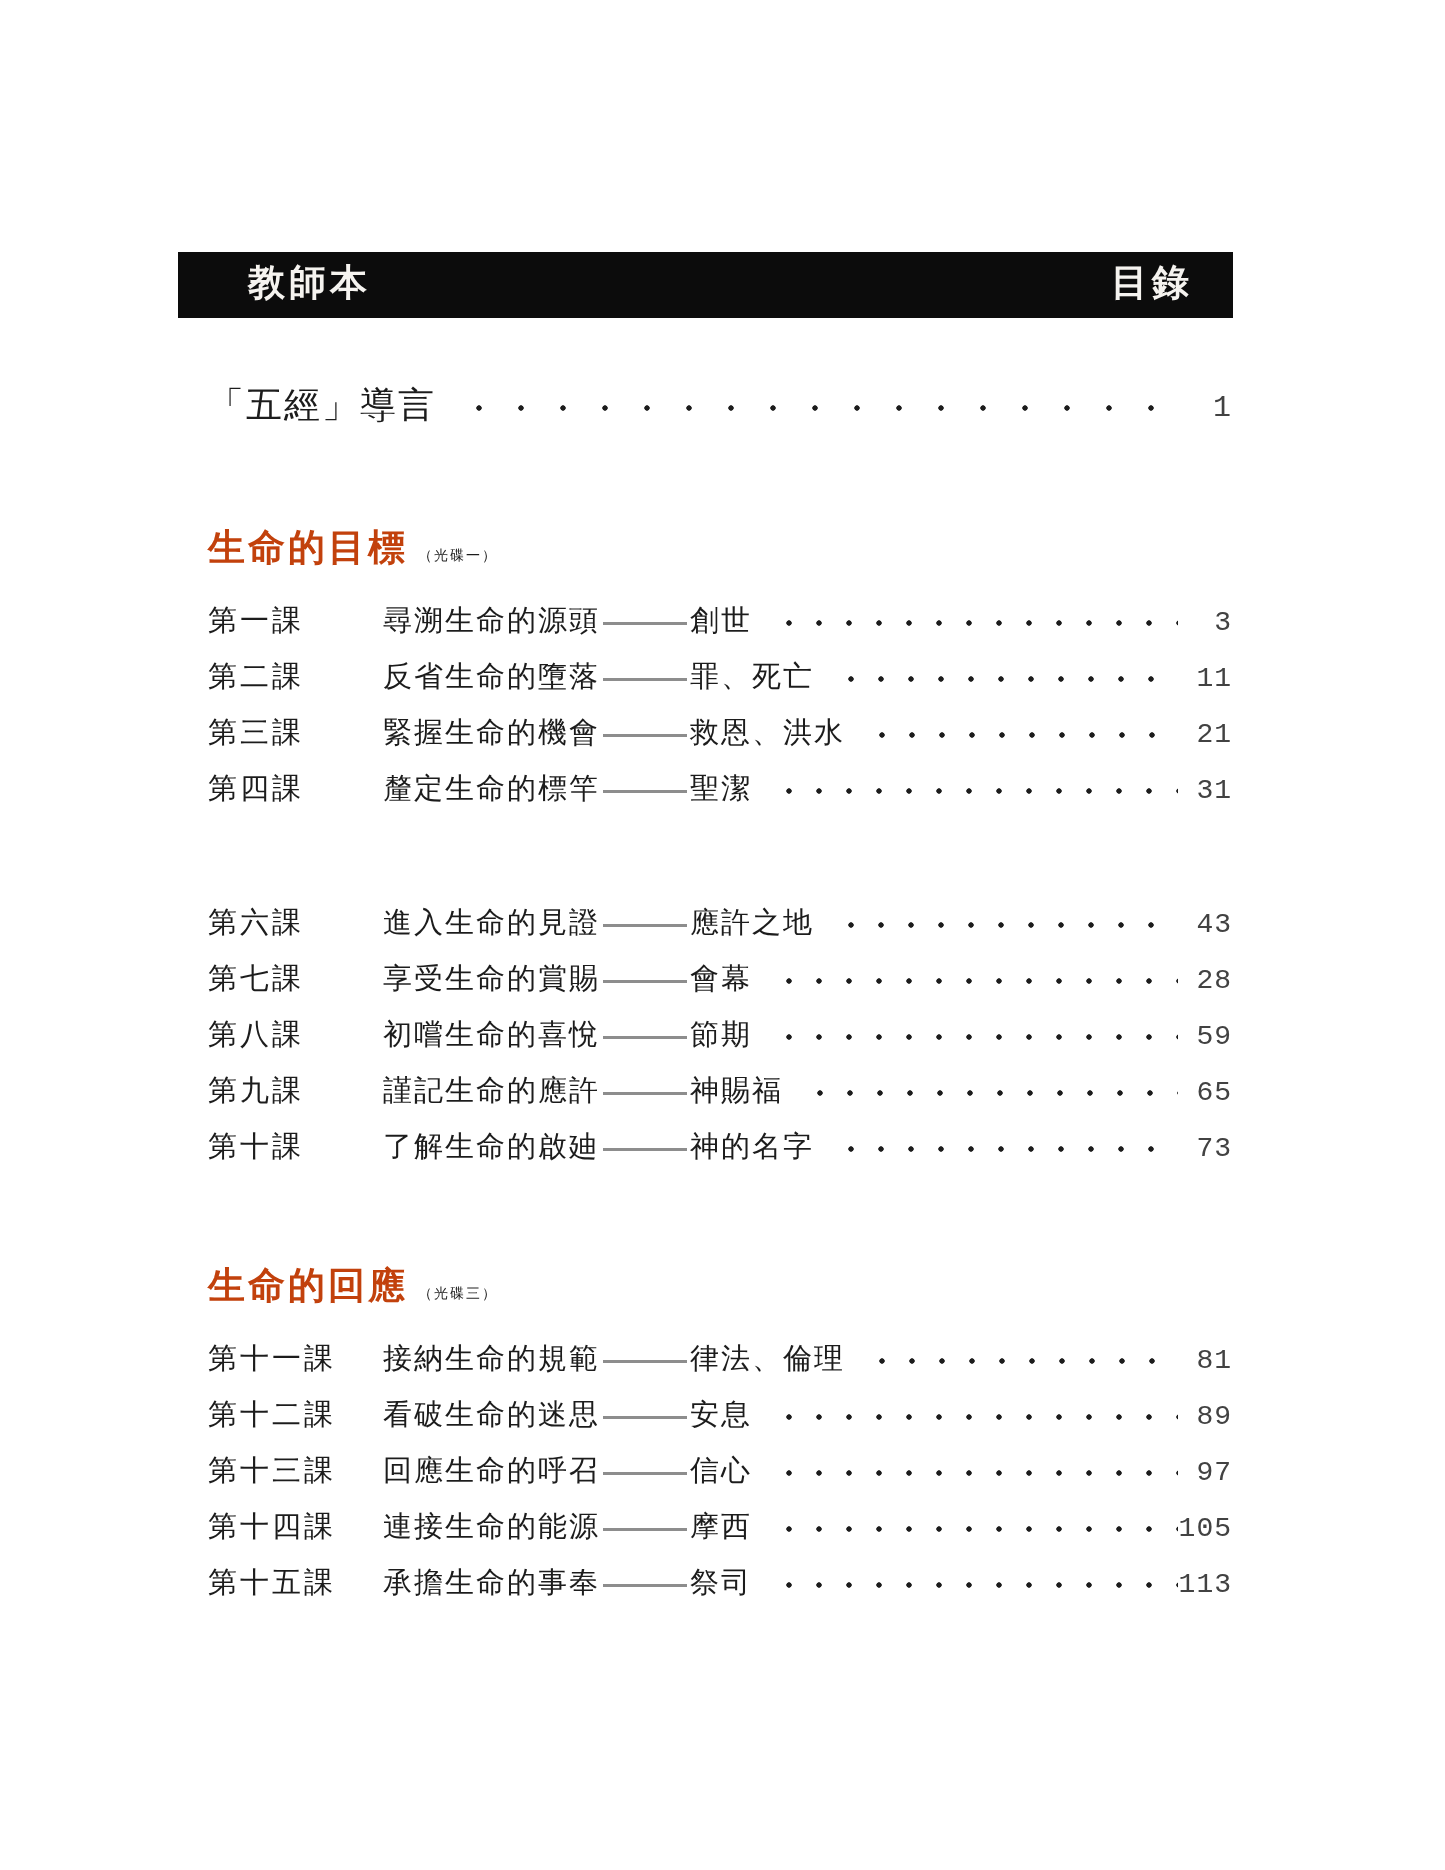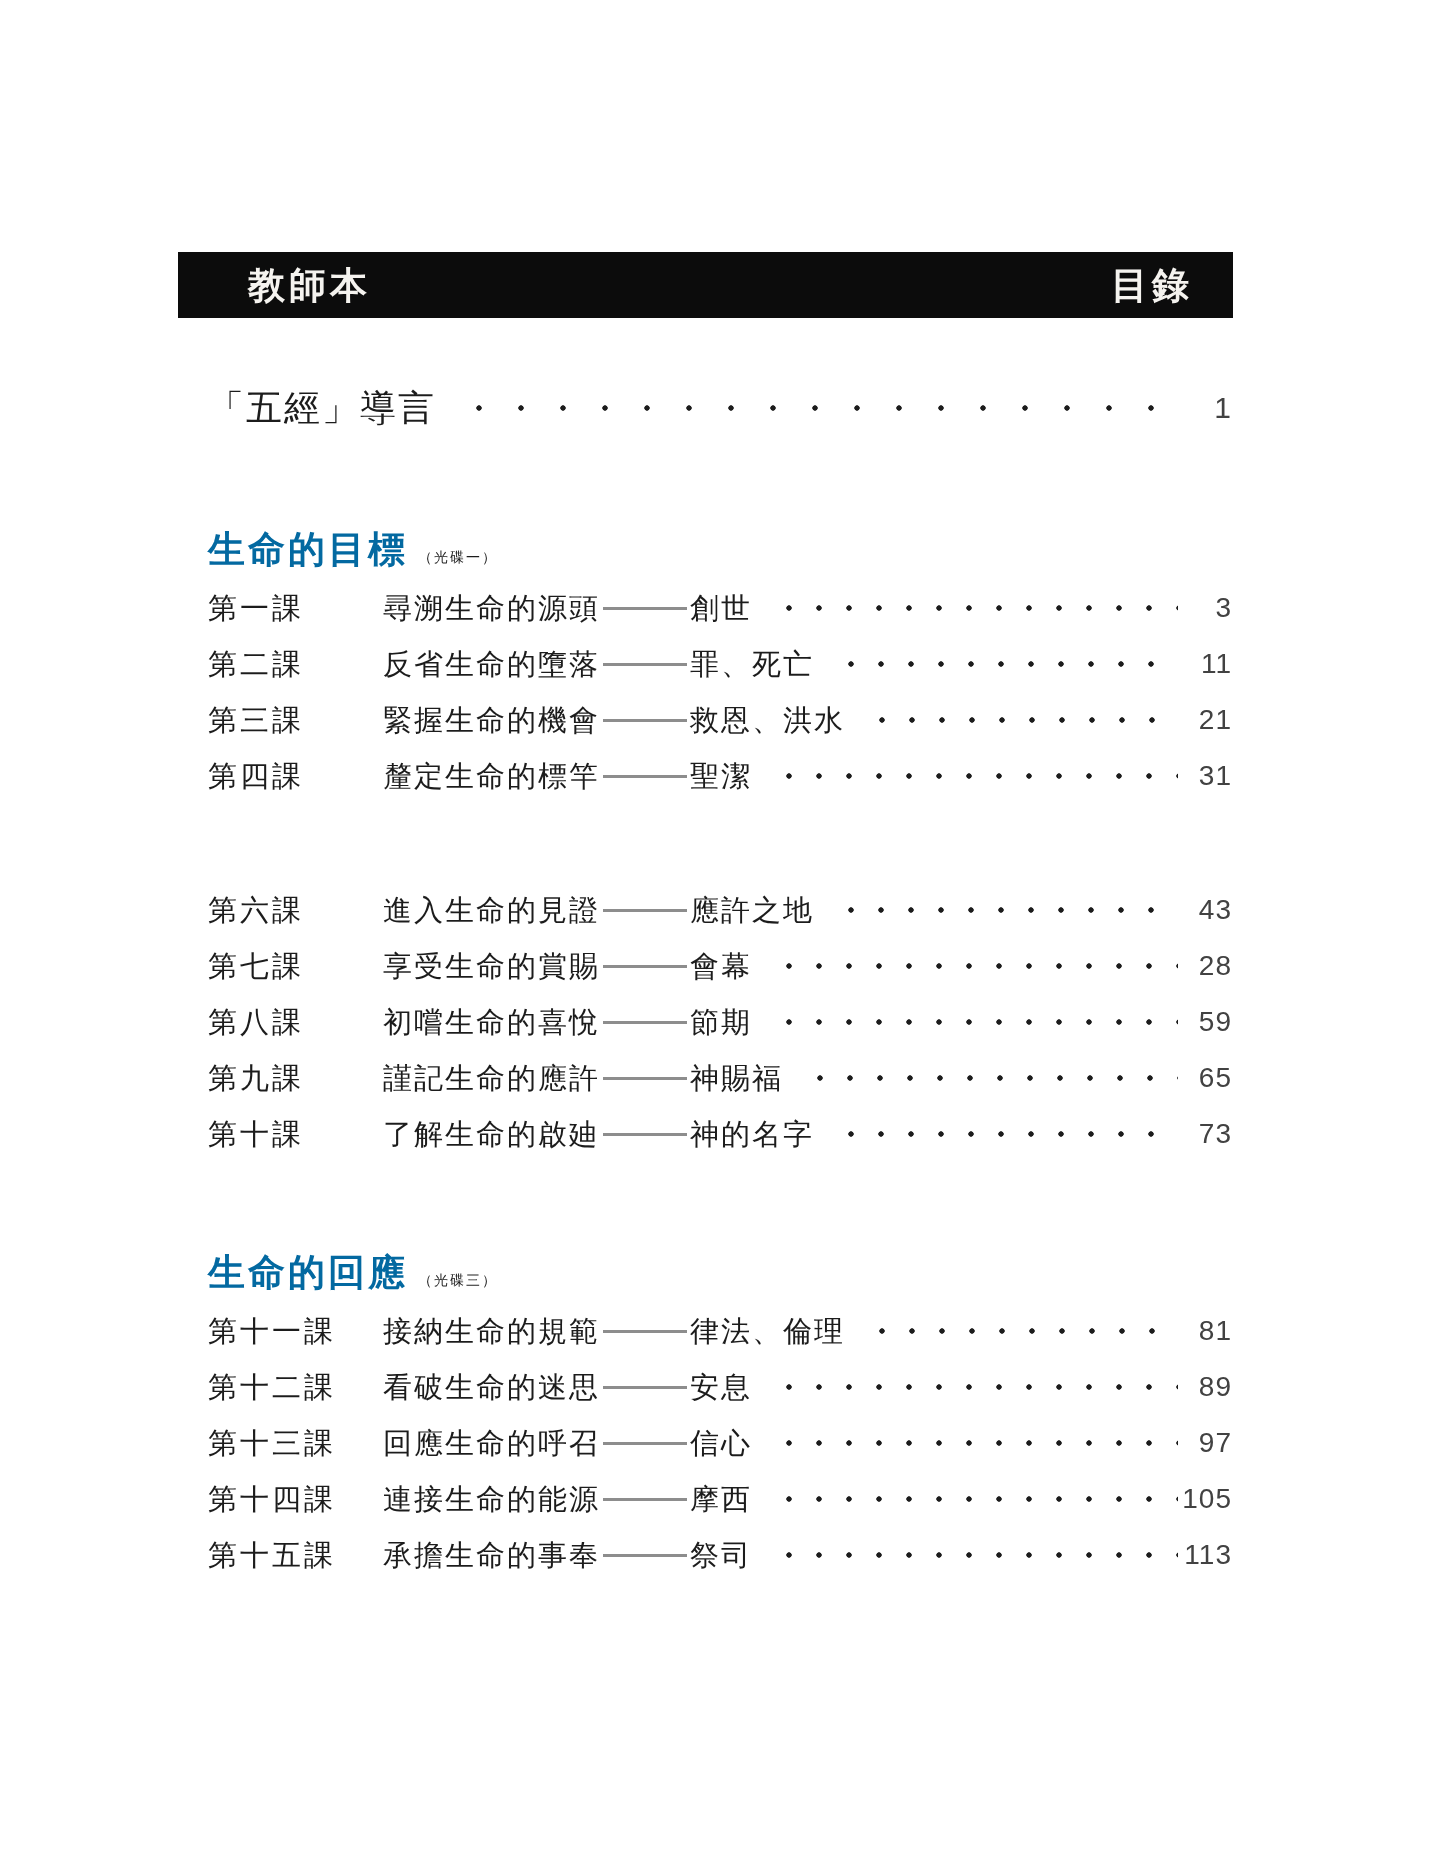--- a/index.html
+++ b/index.html
@@ -1,17 +1,17 @@
 <!DOCTYPE html>
 <html><head>
 <meta charset="utf-8">
 <style>
   html,body{margin:0;padding:0;background:#ffffff;}
   body{font-family:"Liberation Sans","DejaVu Sans",sans-serif;color:#1c1c1c;}
-  .page{position:relative;width:1445px;height:1782px;background:#ffffff;overflow:hidden;}
+  .page{position:relative;width:1445px;height:1782px;background:#ffffff;overflow:hidden;font-family:Liberation Mono, monospace;}
 
   
   .header-bar{
     margin-left:178px;margin-top:252px;width:1055px;height:66px;
     background:#0c0c0c;box-sizing:border-box;
     display:flex;align-items:center;justify-content:space-between;
     padding:0 40px 0 70px;
   }
   .header-bar .bar-title{
     color:#f5f3ef;font-size:37px;font-weight:700;letter-spacing:4px;line-height:1;
@@ -23,24 +23,24 @@
   
   .toc-intro{
     margin-top:68px;display:flex;align-items:center;
     font-size:36px;font-weight:500;letter-spacing:2px;line-height:44px;
   }
   .toc-intro .leader{height:44px;background-size:42px 44px;}
 
   
   .toc-section{margin-top:96px;}
   .sec-heading{display:flex;align-items:baseline;line-height:48px;}
-  .sec-title{font-size:37px;font-weight:700;letter-spacing:3px;color:#0369a1;}
+  .sec-title{font-size:37px;font-weight:700;letter-spacing:3px;color:#c2410c;}
   .sec-disc{font-size:14px;font-weight:500;letter-spacing:2px;margin-left:10px;color:#1c1c1c;}
 
-  .lessons{margin-top:8px;}
+  .lessons{margin-top:24px;}
   .toc-row{display:flex;align-items:center;font-size:29px;line-height:38px;margin-bottom:18px;}
   .lesson-no{flex:none;width:175px;letter-spacing:3px;}
   .lesson-title{flex:none;letter-spacing:2px;}
   .dash{flex:none;width:84px;height:3px;background:#8d8d8d;margin:0 3px;align-self:center;}
   .lesson-sub{flex:none;letter-spacing:2px;}
 
   
   .leader{
     flex:1;height:38px;margin-left:14px;min-width:0;
     background-image:radial-gradient(circle,#1c1c1c 2.4px,transparent 3px);

